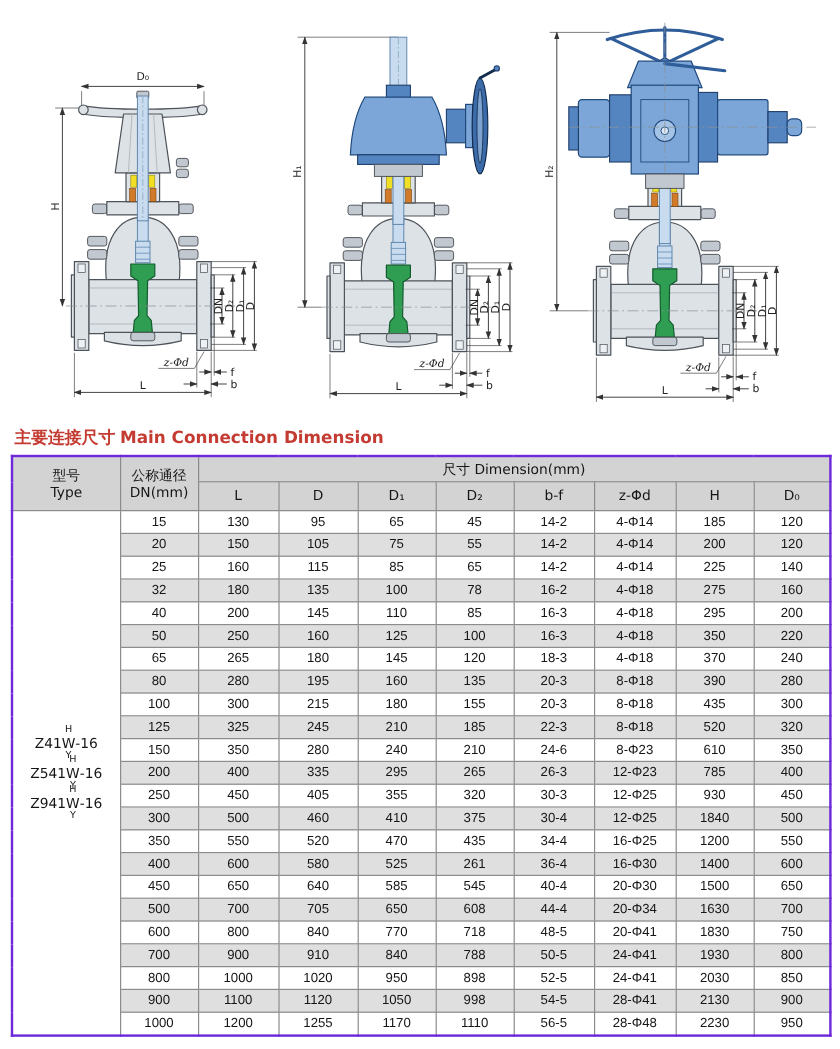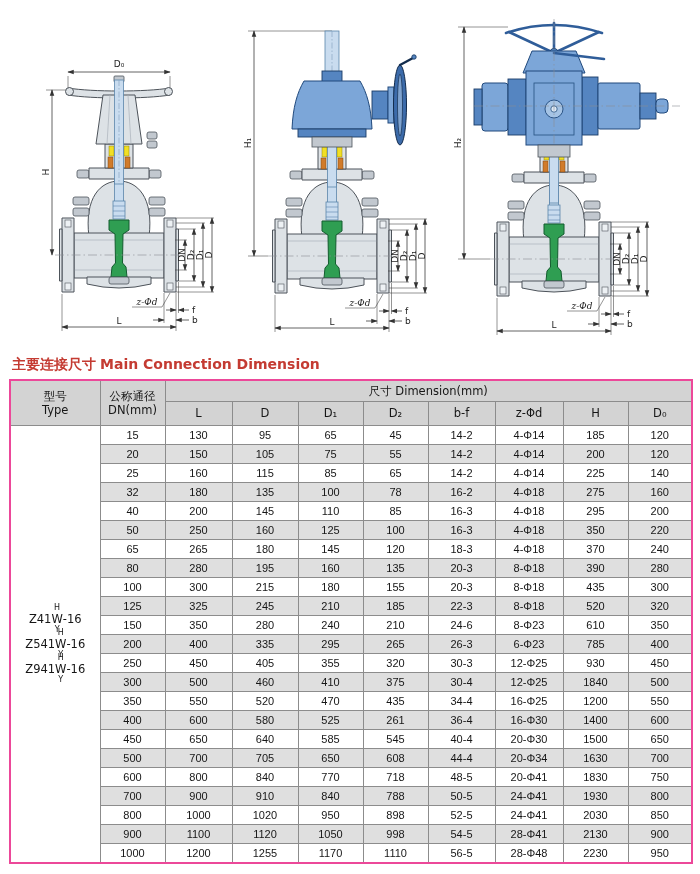--- a/index.html
+++ b/index.html
@@ -33,21 +33,21 @@
   .ext { stroke:#3c3c3c; stroke-width:.55; }
   .dl { font:9px "DejaVu Sans",sans-serif; fill:#222; }
   .di { font:italic 9px "DejaVu Serif",serif; fill:#222; }
 
   
   .section-title { margin:8px 0 5px 12px; font:bold 14px "DejaVu Sans",sans-serif; color:#c43b32; }
   .section-title .cn { margin-right:4px;text-align:center; }
 
   
   table.dims { border-collapse:collapse; table-layout:fixed; width:682px; margin:0 0 0 9px;
-               border:2px solid #ec4899; font:11px "Liberation Sans",sans-serif; color:#161616; }
+               border:2px solid #6d28d9; font:11px "Liberation Sans",sans-serif; color:#161616; }
   table.dims th, table.dims td { border:1px solid #8c8c8c; text-align:center; vertical-align:middle; padding:0; }
   table.dims th { background:#d3d3d3; font-weight:normal; font:11.5px "DejaVu Sans",sans-serif; line-height:1.25; }
   table.dims thead tr.h1 th { height:20px; }
   table.dims thead tr.h2 th { height:23px; }
   table.dims tbody td { height:18px; font-size:11px; }
   table.dims tbody tr.alt td { background:#dfdfdf; }
   table.dims tbody td.type-cell { background:#ffffff; font:11.5px "DejaVu Sans",sans-serif; }
   .type-line { margin:11px 0; white-space:nowrap; }
   .wmid { position:relative; display:inline-block; }
   .wmid .over, .wmid .under { position:absolute; left:50%; transform:translateX(-50%); font-size:8px; line-height:1; }
@@ -378,21 +378,21 @@
         <td>610</td>
         <td>350</td>
       </tr>
       <tr class="alt">
         <td>200</td>
         <td>400</td>
         <td>335</td>
         <td>295</td>
         <td>265</td>
         <td>26-3</td>
-        <td>6-Φ23</td>
+        <td>12-Φ23</td>
         <td>785</td>
         <td>400</td>
       </tr>
       <tr>
         <td>250</td>
         <td>450</td>
         <td>405</td>
         <td>355</td>
         <td>320</td>
         <td>30-3</td>

